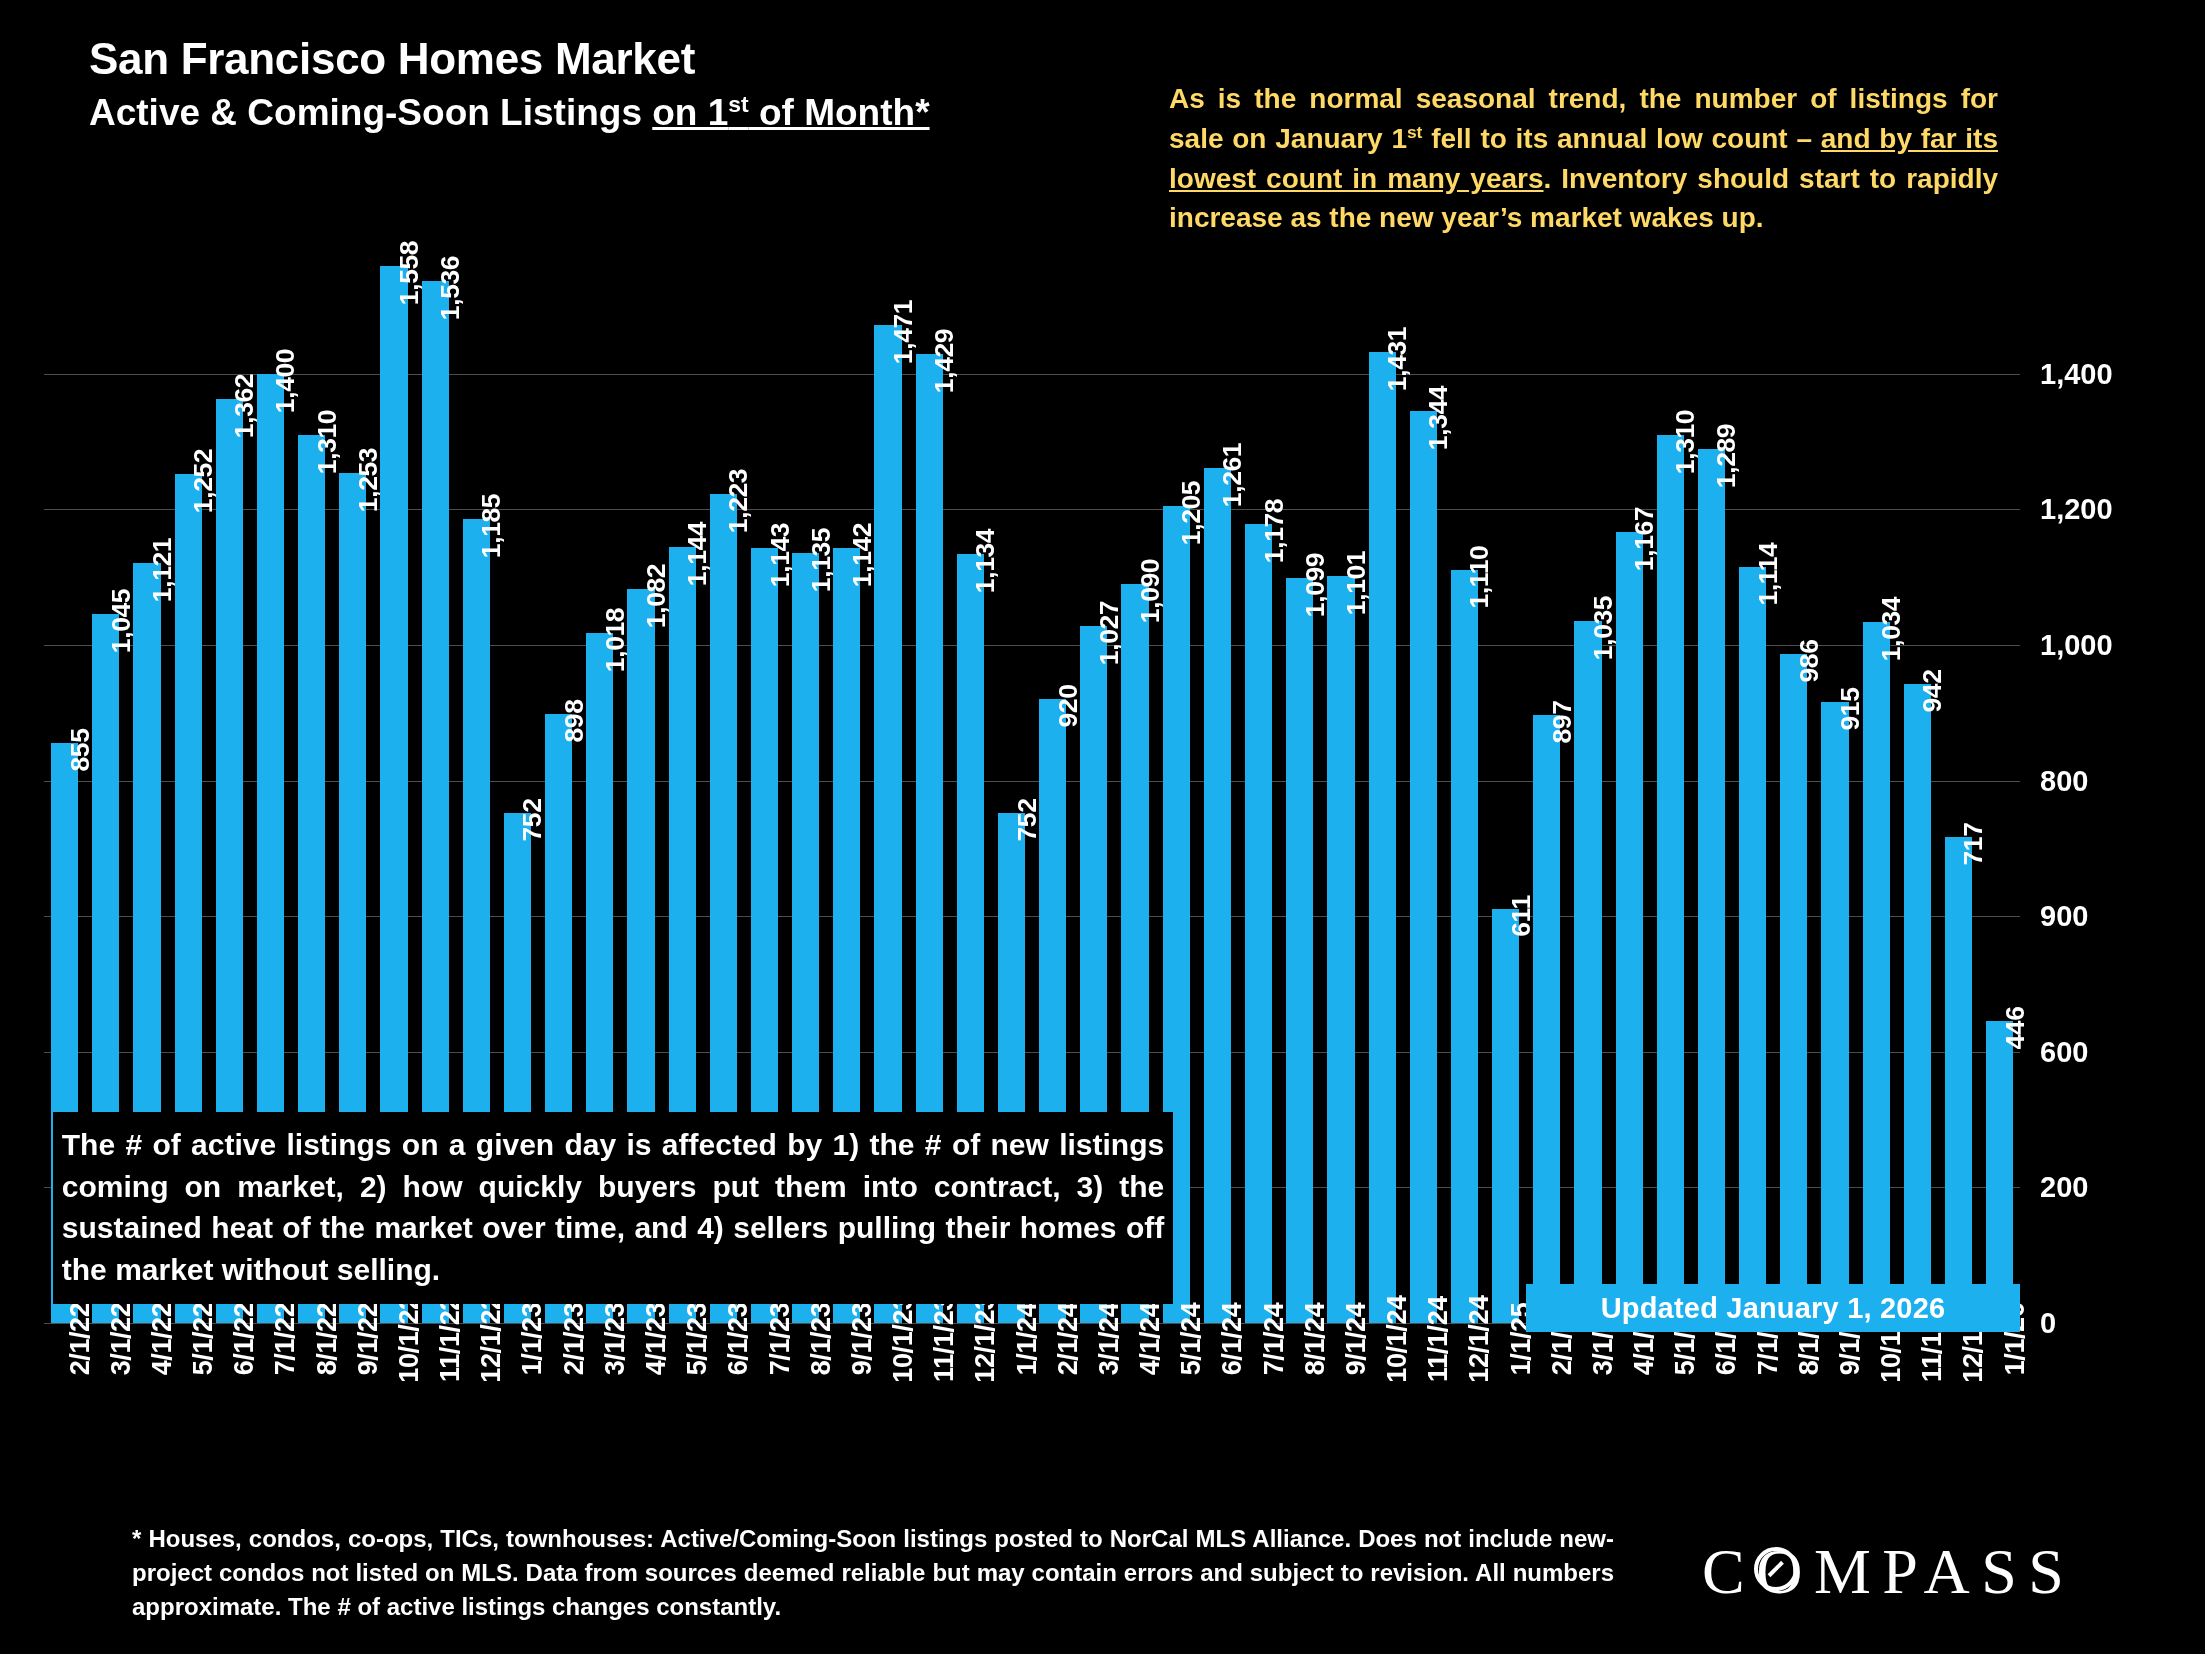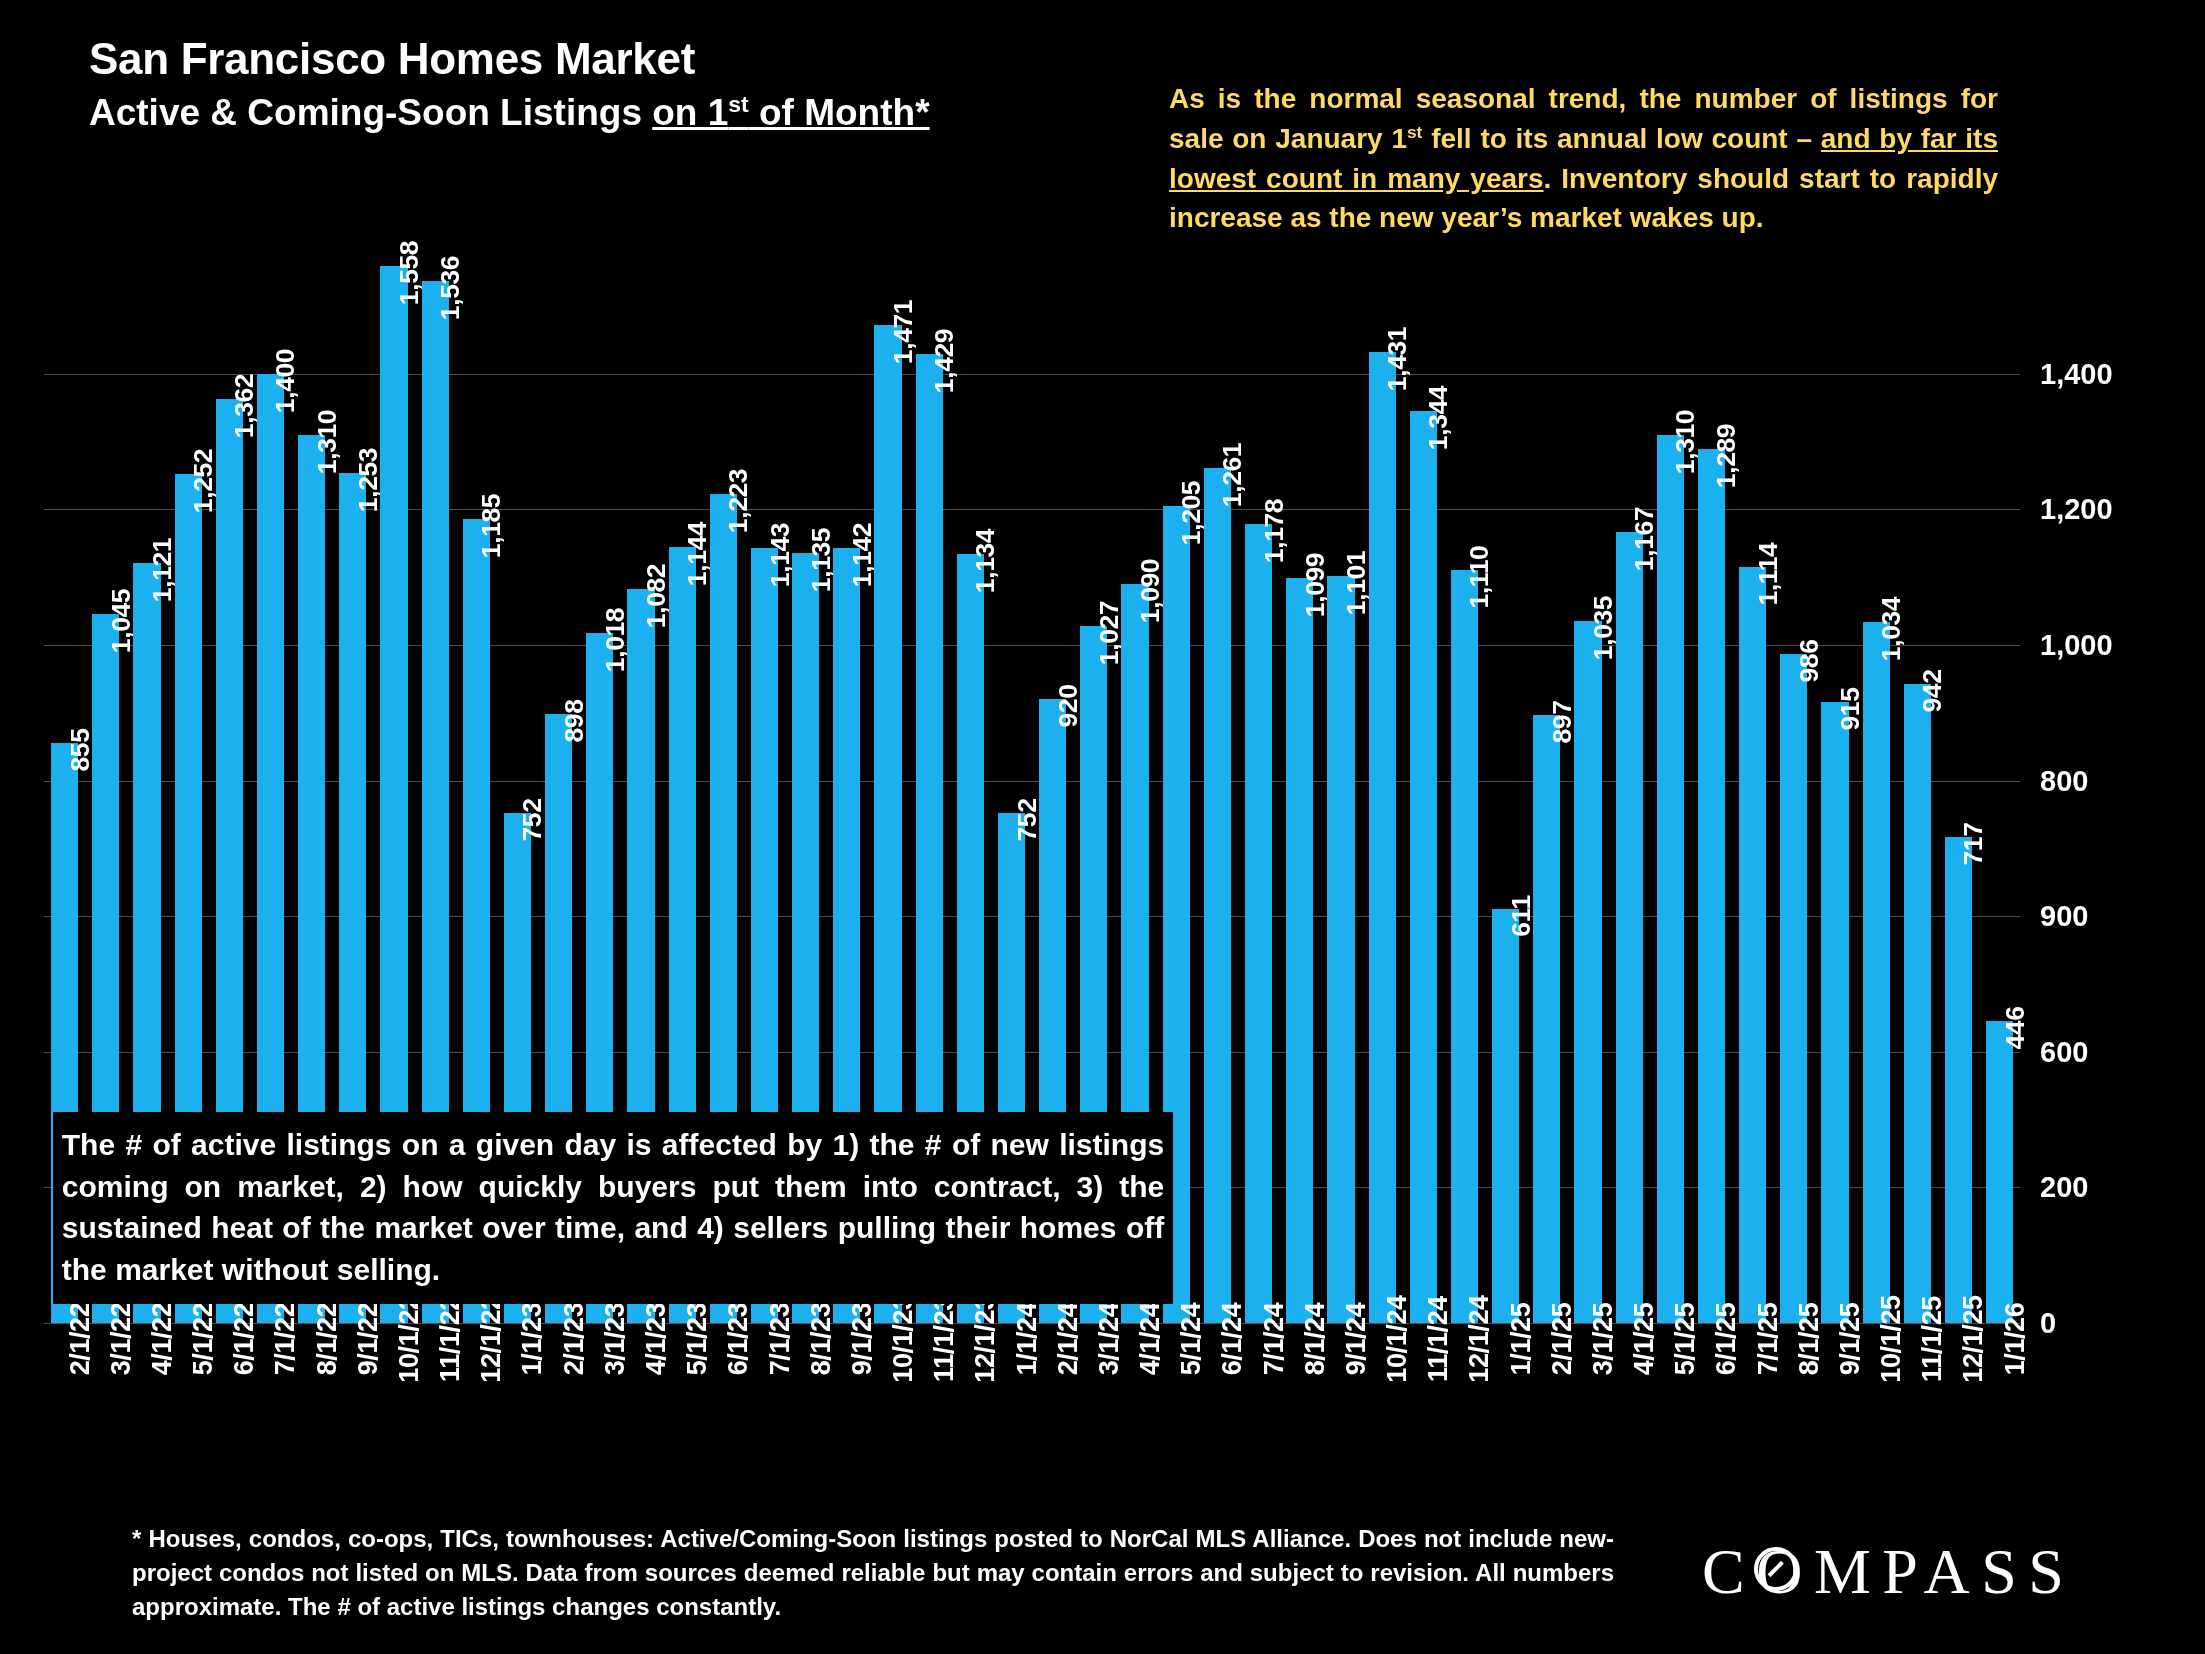--- a/index.html
+++ b/index.html
@@ -662,20 +662,21 @@
       <div class="xtick">
         <span>12/1/25</span>
       </div>
       <div class="xtick">
         <span>1/1/26</span>
       </div>
     </div>
 
   <div class="note-box">The # of active listings on a given day is affected by 1) the # of new listings coming on market, 2) how quickly buyers put them into contract, 3) the sustained heat of the market over time, and 4) sellers pulling their homes off the market without selling.</div>
 
+  <div class="updated-banner">Updated January 1, 2026</div>
 
   <div class="footnote">* Houses, condos, co-ops, TICs, townhouses: Active/Coming-Soon listings posted to NorCal MLS Alliance. Does not include new-project condos not listed on MLS. Data from sources deemed reliable but may contain errors and subject to revision. All numbers approximate. The # of active listings changes constantly.</div>
 
   <div class="logo">
     <div class="logo-text">COMPASS</div>
     <div class="logo-mark"></div>
   </div>
 
 </div>
 

